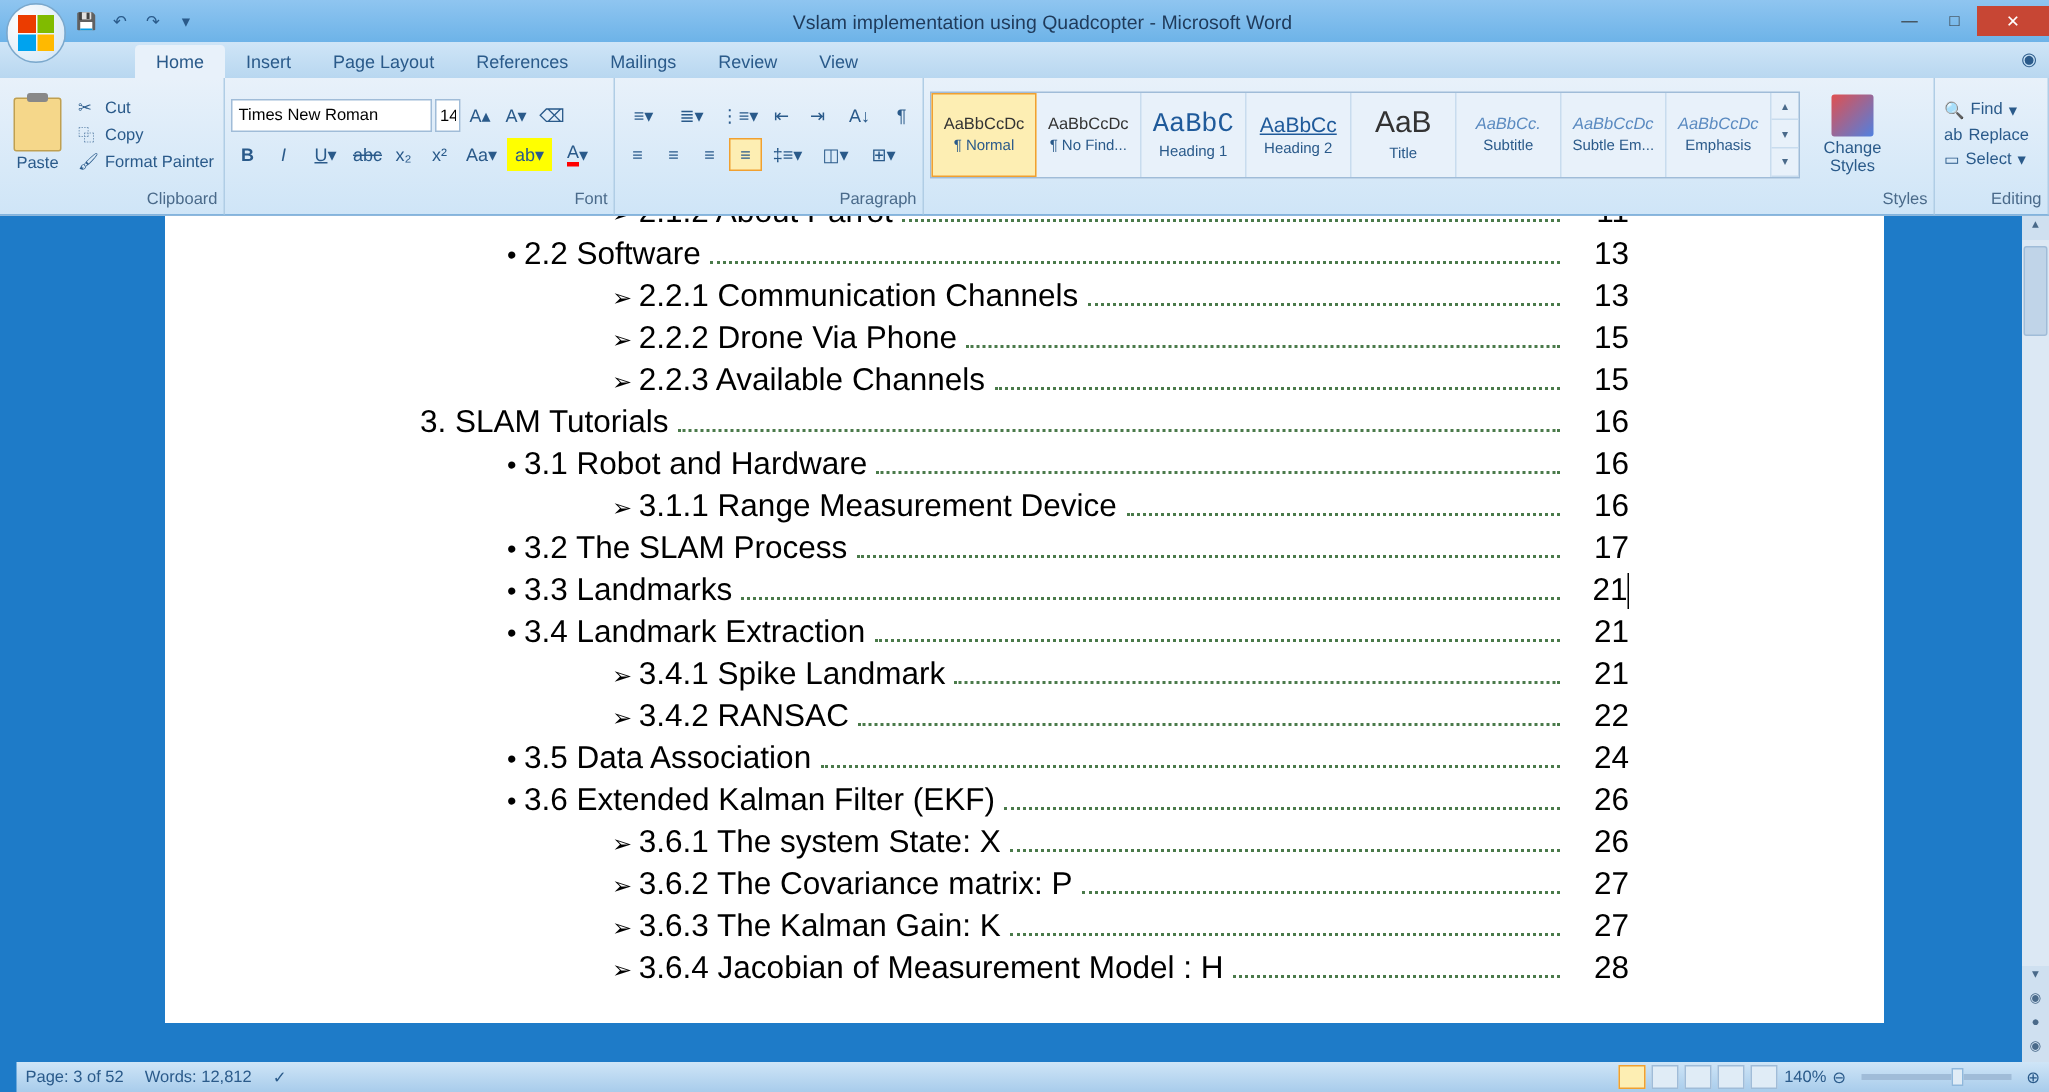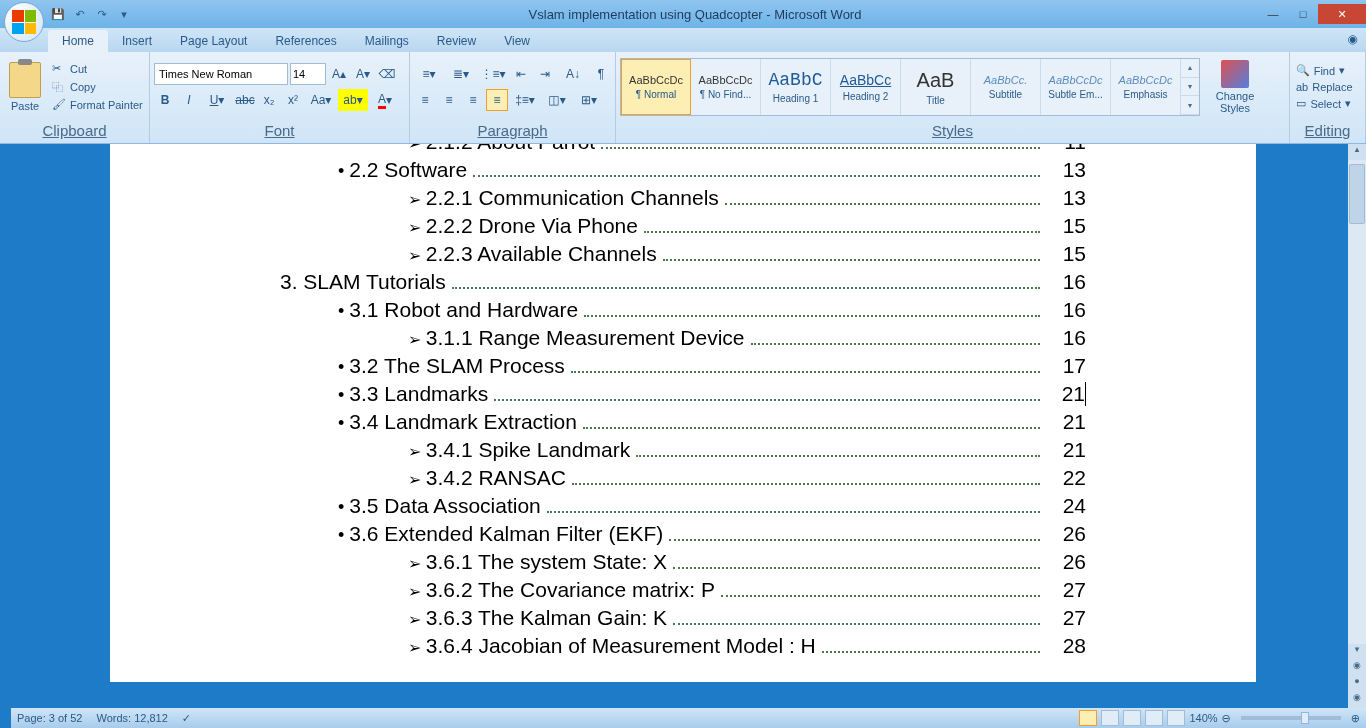--- a/index.html
+++ b/index.html
@@ -13,45 +13,45 @@
 .qat { margin-left: 50px; display: flex; gap: 6px; align-items: center; }
 .qat-icon { width: 16px; height: 16px; display: inline-flex; align-items: center; justify-content: center; font-size: 11px; color: #2a5a8a; }
 .title-text { flex: 1; text-align: center; font-size: 13px; color: #1f3a5a; }
 .win-controls { display: flex; margin-right: 0; }
 .win-btn { width: 30px; height: 20px; display: flex; align-items: center; justify-content: center; font-size: 11px; color: #333; }
 .win-close { background: #c74634; color: #fff; width: 48px; }
 
 
 .tab-row { height: 24px; background: linear-gradient(to bottom, #cfe5f7, #b8d7f0); display: flex; align-items: flex-end; padding-left: 48px; position: relative; }
 .tab { padding: 4px 14px; font-size: 12px; color: #2a5a8a; cursor: pointer; }
-.tab.active { background: #e8f1fa; border-top-left-radius: 3px; border-top-right-radius: 3px; }
+.tab.active { background: #e8f1fa; border-top-left-radius: 3px; border-top-right-radius: 3px; margin-left: 42px; }
 .help-icon { position: absolute; right: 8px; top: 4px; font-size: 12px; color: #2a5a8a; }
 
 
 .ribbon { height: 92px; background: linear-gradient(to bottom, #e8f1fa, #cfe5f7); display: flex; border-bottom: 1px solid #8fb8dc; }
 .group { border-right: 1px solid #b0cde5; display: flex; flex-direction: column; padding: 2px 4px; position: relative; }
 .group-body { flex: 1; display: flex; align-items: center; gap: 4px; }
-.group-label { font-size: 15px; color: #4a6a8a; text-align: center; padding: 2px 0; position: relative; text-decoration: underline; }
+.group-label { font-size: 11px; color: #4a6a8a; text-align: right; padding: 2px 0; position: relative; }
 
 
 .clip-group { width: 150px; }
 .paste-btn { width: 42px; text-align: center; }
 .paste-icon { width: 32px; height: 36px; margin: 0 auto; background: #f5d78a; border: 1px solid #c0a050; border-radius: 2px; position: relative; }
 .paste-icon::before { content: ''; position: absolute; top: -4px; left: 8px; width: 14px; height: 6px; background: #888; border-radius: 2px; }
 .paste-label { font-size: 11px; color: #2a5a8a; margin-top: 2px; }
 .clip-right { display: flex; flex-direction: column; gap: 2px; font-size: 11px; color: #2a5a8a; }
 .clip-item { display: flex; align-items: center; gap: 4px; padding: 1px 2px; }
 .small-icon { width: 14px; height: 14px; display: inline-block; }
 
 
 .font-group { width: 260px; }
 .font-rows { display: flex; flex-direction: column; gap: 4px; }
 .font-row { display: flex; gap: 2px; align-items: center; }
 .font-select { width: 134px; height: 22px; background: #fff; border: 1px solid #a0bcd8; font-size: 11px; padding: 0 4px; }
-.size-select { width: 36px; height: 22px; background: #fff; border: 1px solid #a0bcd8; font-size: 11px; padding: 0 2px; }
+.size-select { width: 17px; height: 22px; background: #fff; border: 1px solid #a0bcd8; font-size: 11px; padding: 0 2px; }
 .rb { width: 22px; height: 22px; border: 1px solid transparent; display: inline-flex; align-items: center; justify-content: center; font-size: 12px; color: #2a5a8a; cursor: pointer; }
 .rb-wide { width: 30px; }
 
 
 .para-group { width: 206px; }
 
 
 .styles-group { flex: 1; }
 .style-gallery { display: flex; gap: 0; height: 58px; border: 1px solid #a0bcd8; background: #e8f1fa; }
 .style-item { width: 70px; border-right: 1px solid #c8dcee; display: flex; flex-direction: column; align-items: center; justify-content: center; padding: 2px; cursor: pointer; }

